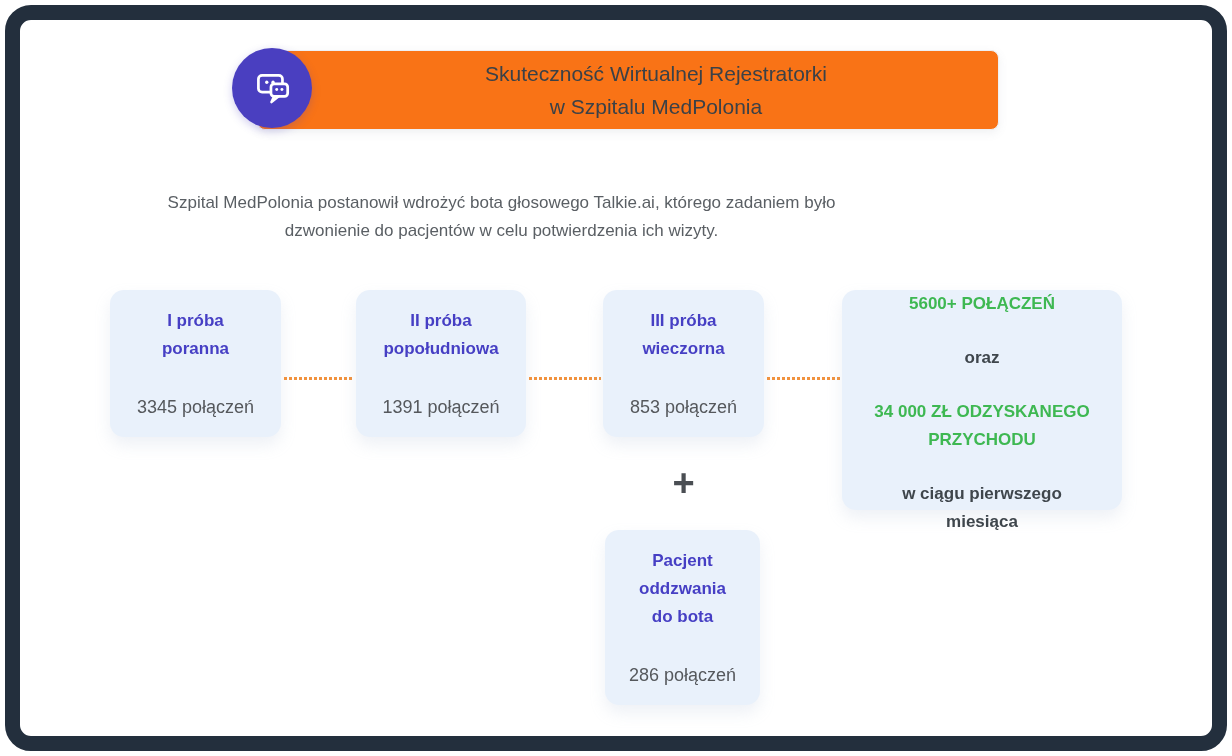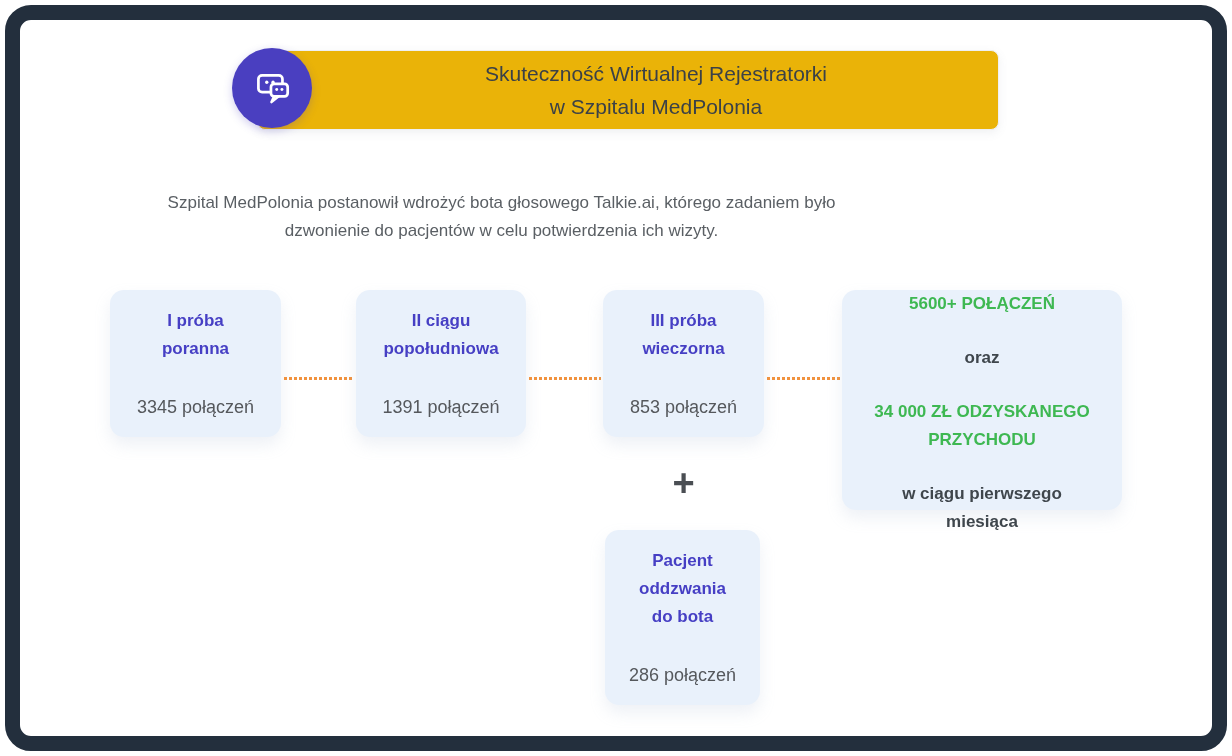--- a/index.html
+++ b/index.html
@@ -20,21 +20,21 @@
     background: #ffffff;
     z-index: 0;
   }
   
   .title-card {
     position: absolute;
     left: 257px;
     top: 50px;
     width: 742px;
     height: 80px;
-    background: #eab308;
+    background: #f97316;
     border: 1px solid #eef0f4;
     border-radius: 8px;
     box-shadow: 0 3px 10px rgba(110, 120, 140, 0.10);
     display: flex;
     align-items: center;
     justify-content: center;
     padding-left: 56px;
     box-sizing: border-box;
     z-index: 1;
   }
@@ -165,21 +165,21 @@
 
 <div class="card card-step1">
   <div class="card-title">I próba
 poranna</div>
   <div class="card-value">3345 połączeń</div>
 </div>
 
 <div class="connector connector-1"></div>
 
 <div class="card card-step2">
-  <div class="card-title">II ciągu
+  <div class="card-title">II próba
 popołudniowa</div>
   <div class="card-value">1391 połączeń</div>
 </div>
 
 <div class="connector connector-2"></div>
 
 <div class="card card-step3">
   <div class="card-title">III próba
 wieczorna</div>
   <div class="card-value">853 połączeń</div>

